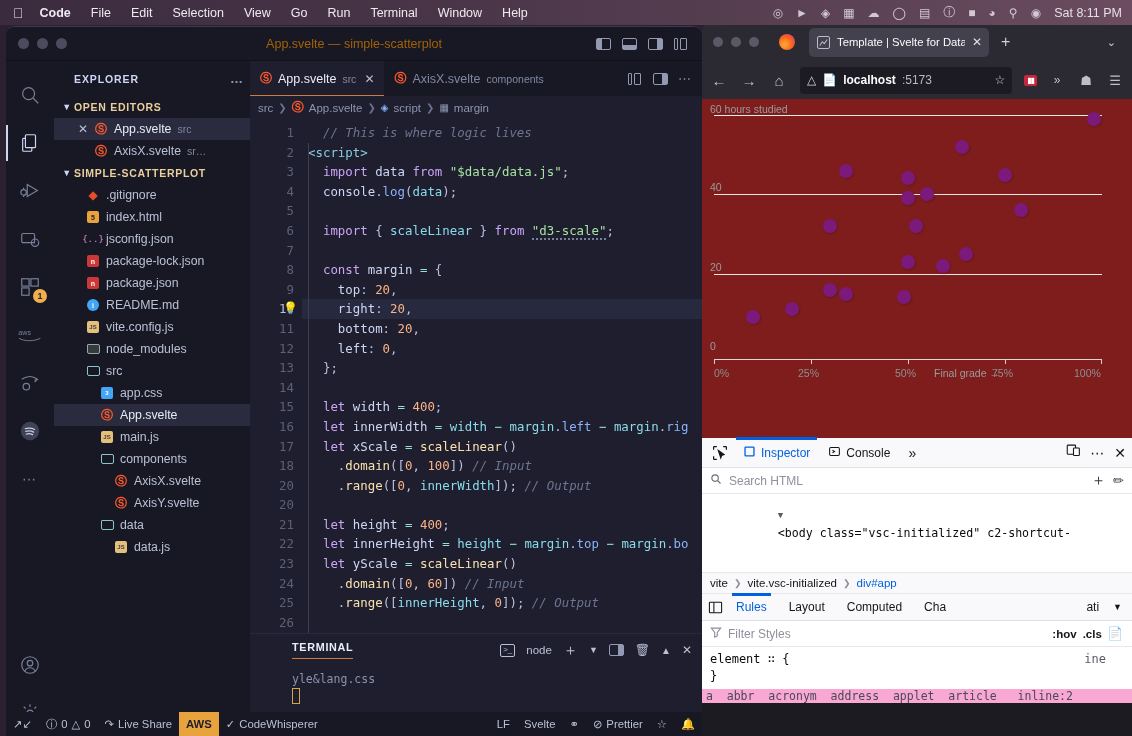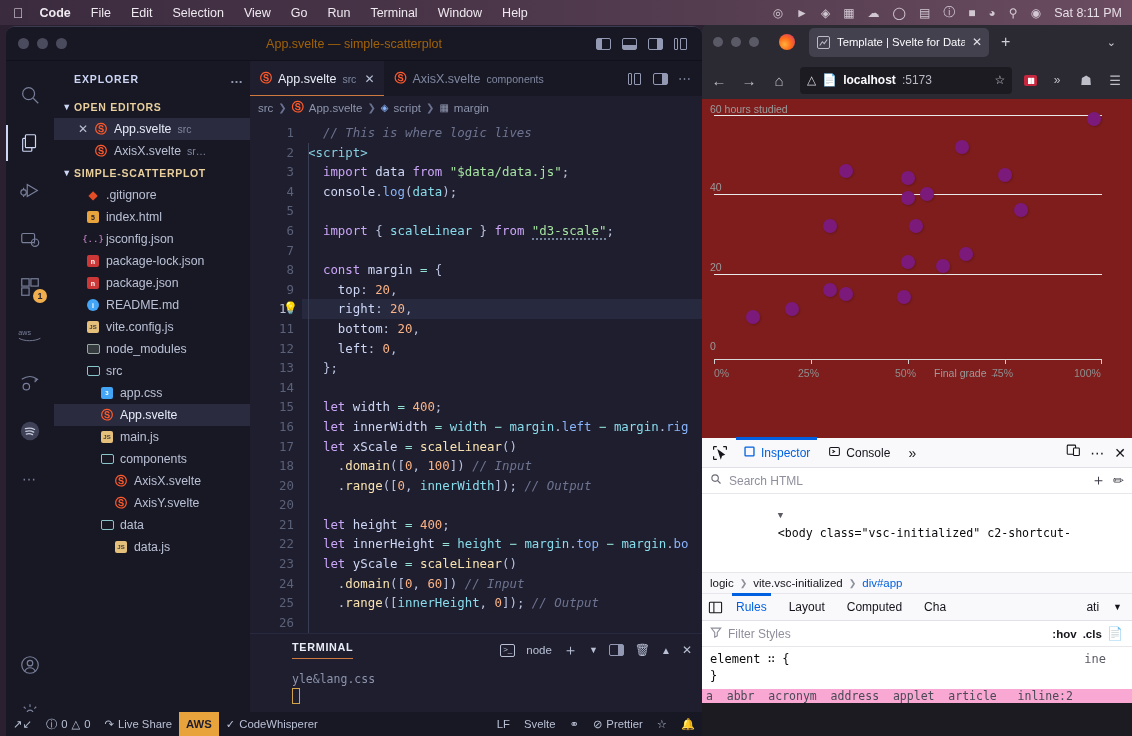--- a/index.html
+++ b/index.html
@@ -789,21 +789,21 @@
           <span class="t-arrow">▼</span>
           <span>&lt;body class="vsc-initialized" c2-shortcut-</span>
         </div>
         <div class="trow" style="padding-left:20px">
           
         </div>
 
       </div>
 
       <div class="dt-breadcrumb">
-        <span class="bc1">logic</span>
+        <span class="bc1">vite</span>
         <span class="bsep">❯</span>
         <span class="bc1">vite.vsc-initialized</span>
         <span class="bsep">❯</span>
         <span>div#app</span>
       </div>
 
       <div class="dt-subtabs">
         <span class="dt-splitter">
           <svg width="15" height="13" viewBox="0 0 18 16" fill="none" stroke="#15141a" stroke-width="1.3">
               <rect x="1.5" y="1.5" width="15" height="13" rx="1"></rect>

